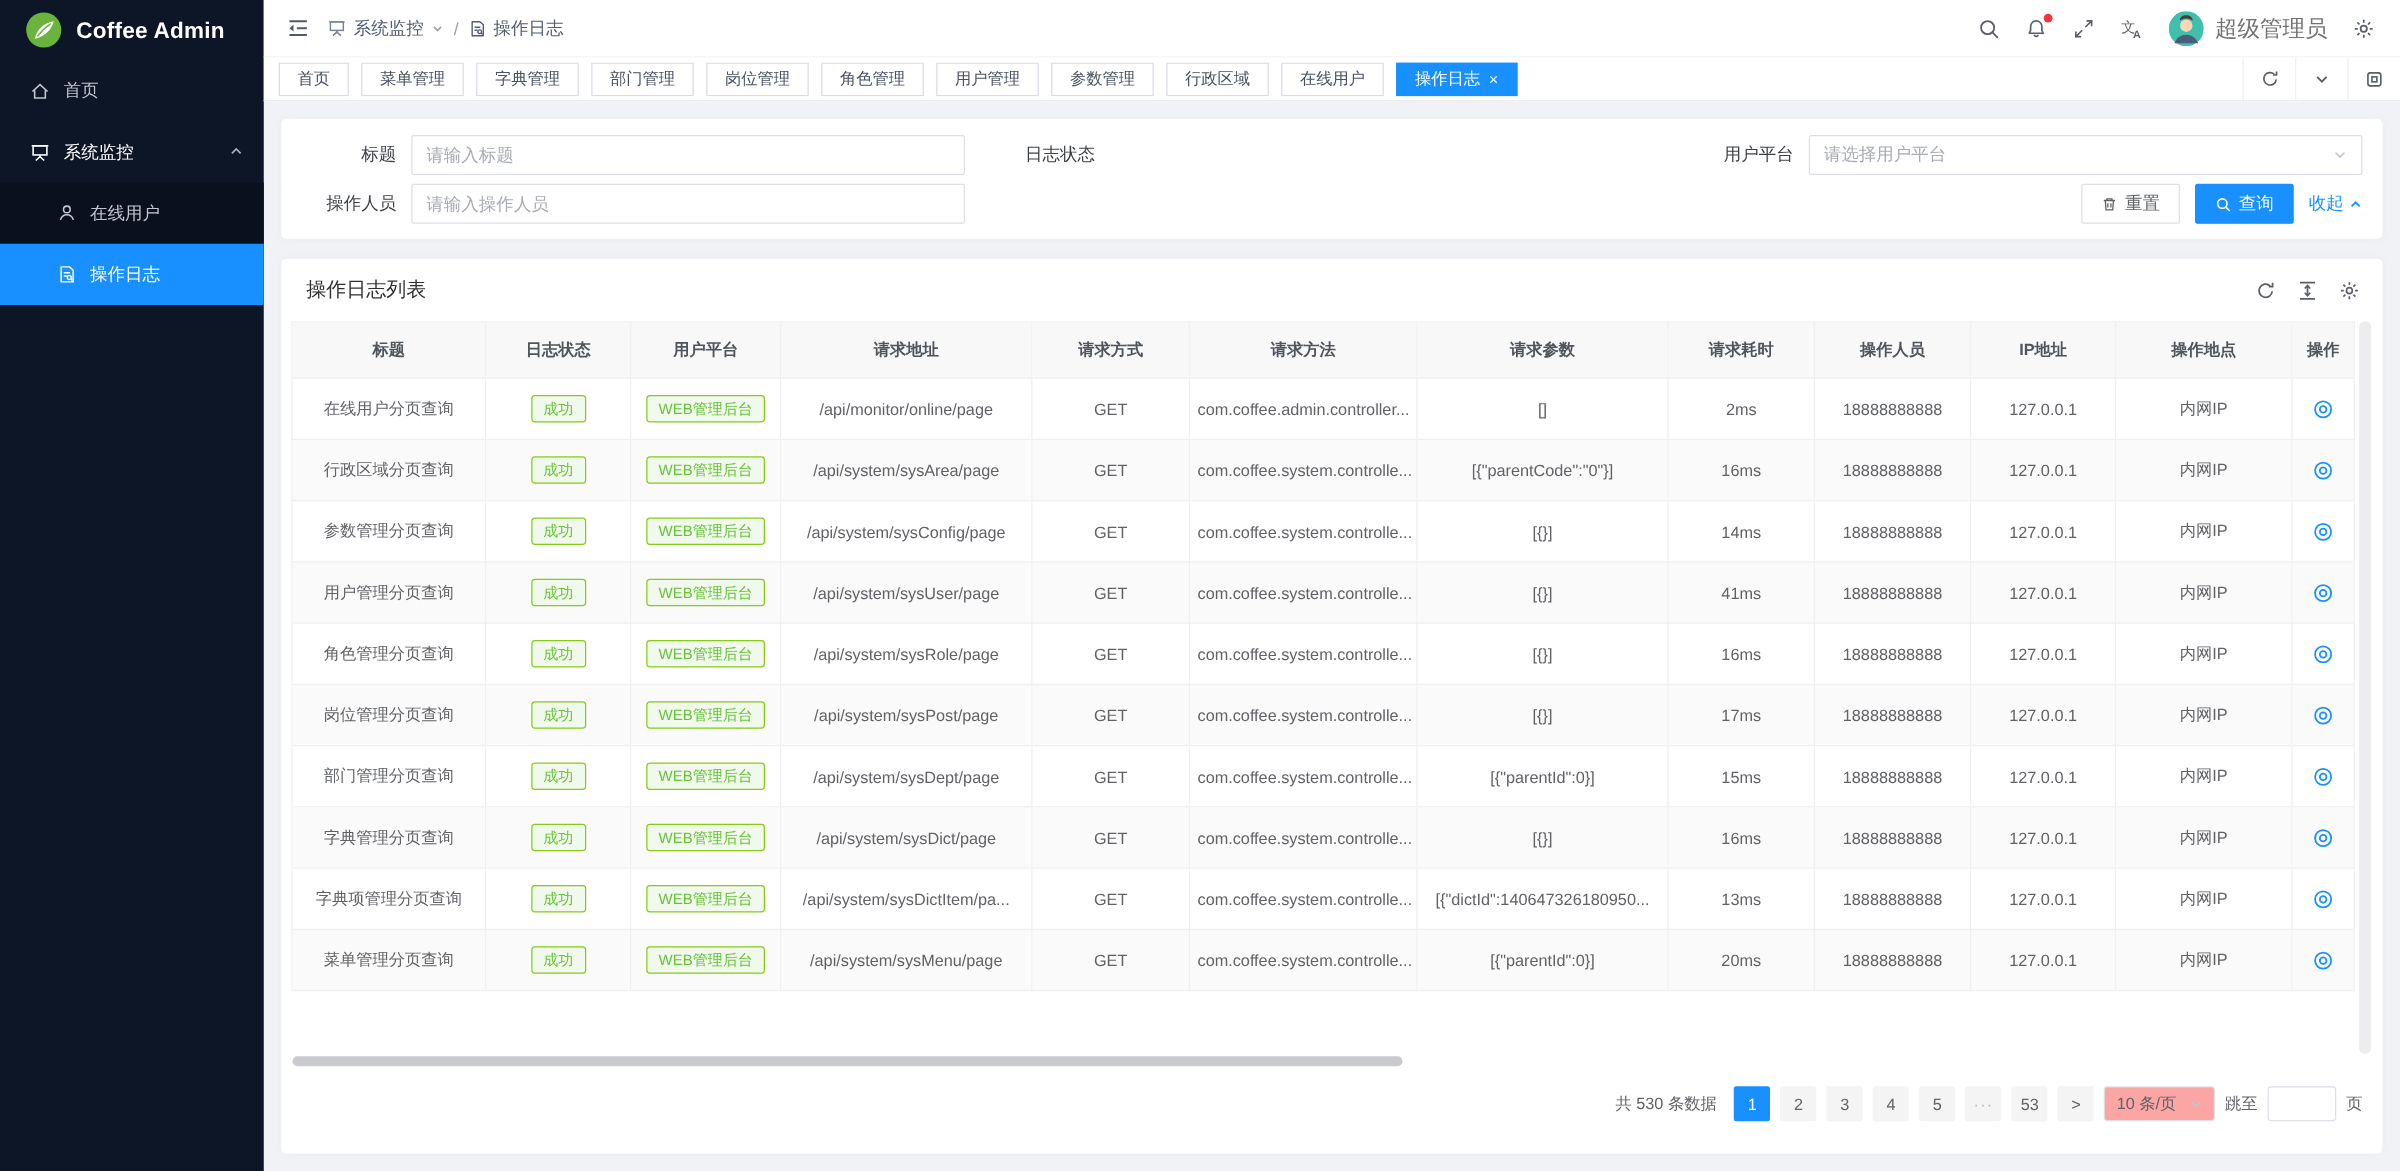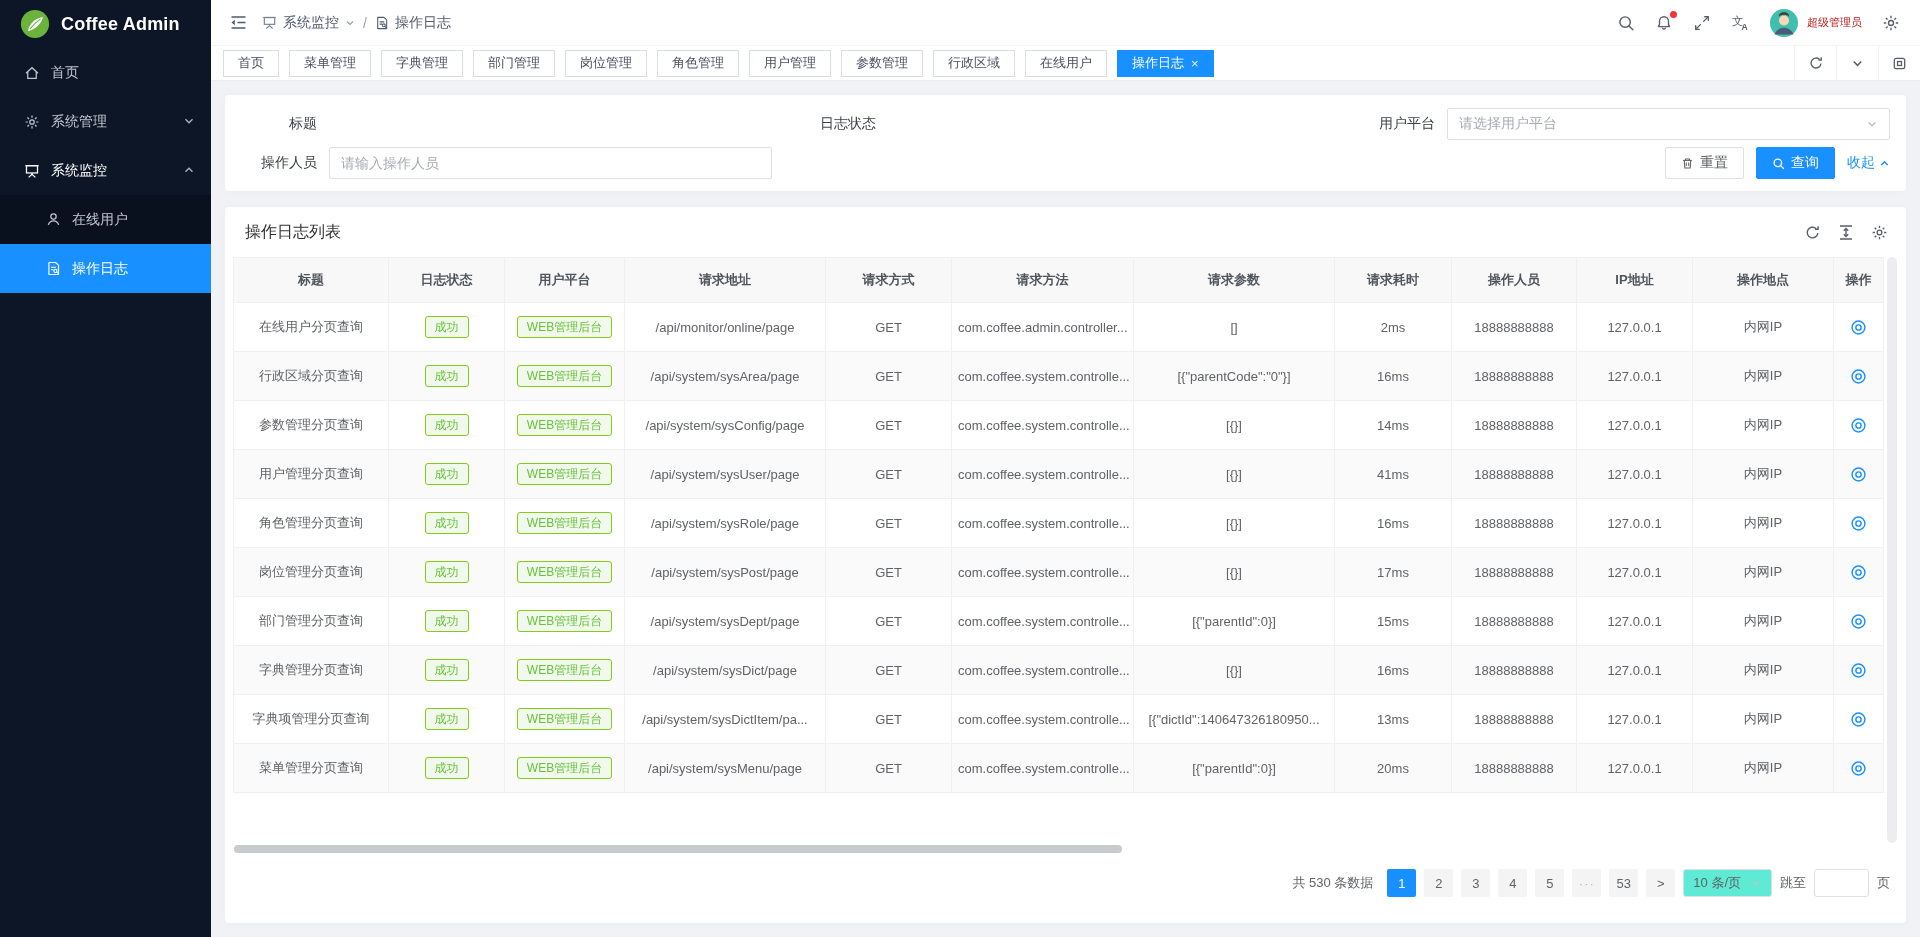--- a/index.html
+++ b/index.html
@@ -24,21 +24,21 @@
   
   .main { flex: 1; display: flex; flex-direction: column; min-width: 0; }
   .topbar { height: 46px; background: #fff; display: flex; align-items: center; justify-content: space-between; padding: 0 20px 0 18px; border-bottom: 1px solid #f4f4f4; }
   .topbar-left { display: flex; align-items: center; gap: 14px; color: #515a6e; font-size: 14px; }
   .crumb { display: flex; align-items: center; gap: 6px; cursor: pointer; }
   .crumb-sep { color: #9aa0ab; margin: 0 2px; }
   .topbar-right { display: flex; align-items: center; gap: 20px; }
   .icon-btn { display: inline-flex; align-items: center; justify-content: center; cursor: pointer; position: relative; background: none; border: none; }
   .bell-dot { position: absolute; top: -3px; right: -4px; width: 7px; height: 7px; border-radius: 50%; background: #f5313d; }
   .user-chip { display: flex; align-items: center; gap: 9px; cursor: pointer; }
-  .user-name { font-size: 11px; color: #b91c1c; }
+  .user-name { font-size: 18px; color: #737373; }
   
   .tabbar { height: 35px; background: #fff; display: flex; align-items: center; border-bottom: 1px solid #ebedf0; }
   .tabs { display: flex; align-items: center; gap: 10px; padding: 0 12px; flex: 1; overflow: hidden; }
   .tab { height: 27px; display: inline-flex; align-items: center; gap: 7px; padding: 0 14px; background: #fff; border: 1px solid #d8dce5; color: #495060; font-size: 13px; cursor: pointer; white-space: nowrap; }
   .tab.active { background: #1890ff; border-color: #1890ff; color: #fff; }
   .tab-close { font-size: 13px; line-height: 1; opacity: .9; }
   .tab-actions { display: flex; align-items: stretch; height: 100%; }
   .tab-action { width: 42px; display: flex; align-items: center; justify-content: center; border-left: 1px solid #f0f0f0; cursor: pointer; }
   
   .content { flex: 1; padding: 14px; display: flex; flex-direction: column; min-height: 0; }
@@ -71,21 +71,21 @@
   .eye-btn { display: inline-flex; cursor: pointer; vertical-align: middle; }
   .v-scroll { position: absolute; top: 50px; right: 9px; width: 10px; height: 586px; background: #ededf0; border-radius: 5px; }
   .h-scroll { position: absolute; left: 9px; bottom: 70px; width: 888px; height: 8px; background: #c9cacd; border-radius: 4px; cursor: pointer; }
   
   .pagination { margin-top: auto; height: 56px; display: flex; align-items: center; justify-content: flex-end; gap: 8px; padding: 0 8px 24px; font-size: 13px; color: #606266; }
   .total { margin-right: 6px; }
   .pages { display: flex; align-items: center; gap: 8px; }
   .page-btn { min-width: 29px; height: 28px; padding: 0 4px; display: inline-flex; align-items: center; justify-content: center; background: #f4f4f5; border-radius: 2px; color: #606266; cursor: pointer; font-size: 13px; }
   .page-btn.active { background: #1890ff; color: #fff; }
   .page-btn.dots { background: #f4f4f5; color: #b6b9bf; letter-spacing: 1px; }
-  .size-select { height: 28px; border: 1px solid #dcdfe6; border-radius: 3px; background: #5eead4; display: inline-flex; align-items: center; gap: 10px; padding: 0 9px; cursor: pointer; color: #606266; }
+  .size-select { height: 28px; border: 1px solid #dcdfe6; border-radius: 3px; background: #fca5a5; display: inline-flex; align-items: center; gap: 10px; padding: 0 9px; cursor: pointer; color: #606266; }
   .jump-input { width: 55px; height: 28px; border: 1px solid #dcdfe6; border-radius: 3px; outline: none; font-family: inherit; font-size: 13px; text-align: center; color: #606266; }
 </style>
 </head>
 <body>
 
 <aside class="sidebar">
   <div class="logo-row">
     <span style="display:inline-flex">
       <svg width="30" height="30" viewBox="0 0 32 32">
         <circle cx="16" cy="16" r="15" fill="#6ab43e"></circle>
@@ -97,34 +97,20 @@
   </div>
   <nav>
     <div class="menu-item">
       <span class="mi-icon">
         <svg width="16" height="16" viewBox="0 0 18 18" fill="none" stroke="currentColor" stroke-width="1.4">
             <path d="M2.2 9.2L9 3l6.8 6.2"></path>
             <path d="M4.2 8v7h9.6V8"></path>
           </svg>
       </span>
       <span>首页</span>
-    </div>
-    <div class="menu-item">
-      <span class="mi-icon">
-        <svg width="16" height="16" viewBox="0 0 18 18" fill="none" stroke="currentColor" stroke-width="1.4">
-            <circle cx="9" cy="9" r="2.5"></circle>
-            <path d="M9 1.8v2.4M9 13.8v2.4M1.8 9h2.4M13.8 9h2.4M3.9 3.9l1.7 1.7M12.4 12.4l1.7 1.7M14.1 3.9l-1.7 1.7M5.6 12.4l-1.7 1.7"></path>
-          </svg>
-      </span>
-      <span>系统管理</span>
-      <span class="chev">
-        <svg width="12" height="12" viewBox="0 0 12 12" fill="none" stroke="currentColor" stroke-width="1.4">
-            <path d="M2.5 4.2L6 7.7l3.5-3.5"></path>
-          </svg>
-      </span>
     </div>
     <div class="menu-item parent-active">
       <span class="mi-icon">
         <svg width="16" height="16" viewBox="0 0 18 18" fill="none" stroke="currentColor" stroke-width="1.4">
             <path d="M1.5 3h15"></path>
             <rect x="2.8" y="3" width="12.4" height="8.2"></rect>
             <path d="M9 11.2v1.6"></path>
             <path d="M5.2 16.2L9 12.8l3.8 3.4"></path>
           </svg>
       </span>
@@ -302,20 +288,21 @@
       </span>
     </div>
   </div>
 
   <div class="content">
 
     <section class="search-card">
       <div class="f-row">
         <div class="field">
           <span class="field-label">标题</span>
+          <input class="control" placeholder="请输入标题" style="">
         </div>
         <div class="field">
           <span class="field-label">日志状态</span>
         </div>
         <div class="field">
           <span class="field-label">用户平台</span>
           <div class="control">
             <span class="select-placeholder">请选择用户平台</span>
             <span class="sel-chev">
                 <svg width="12" height="12" viewBox="0 0 12 12" fill="none" stroke="#c0c4cc" stroke-width="1.4">

